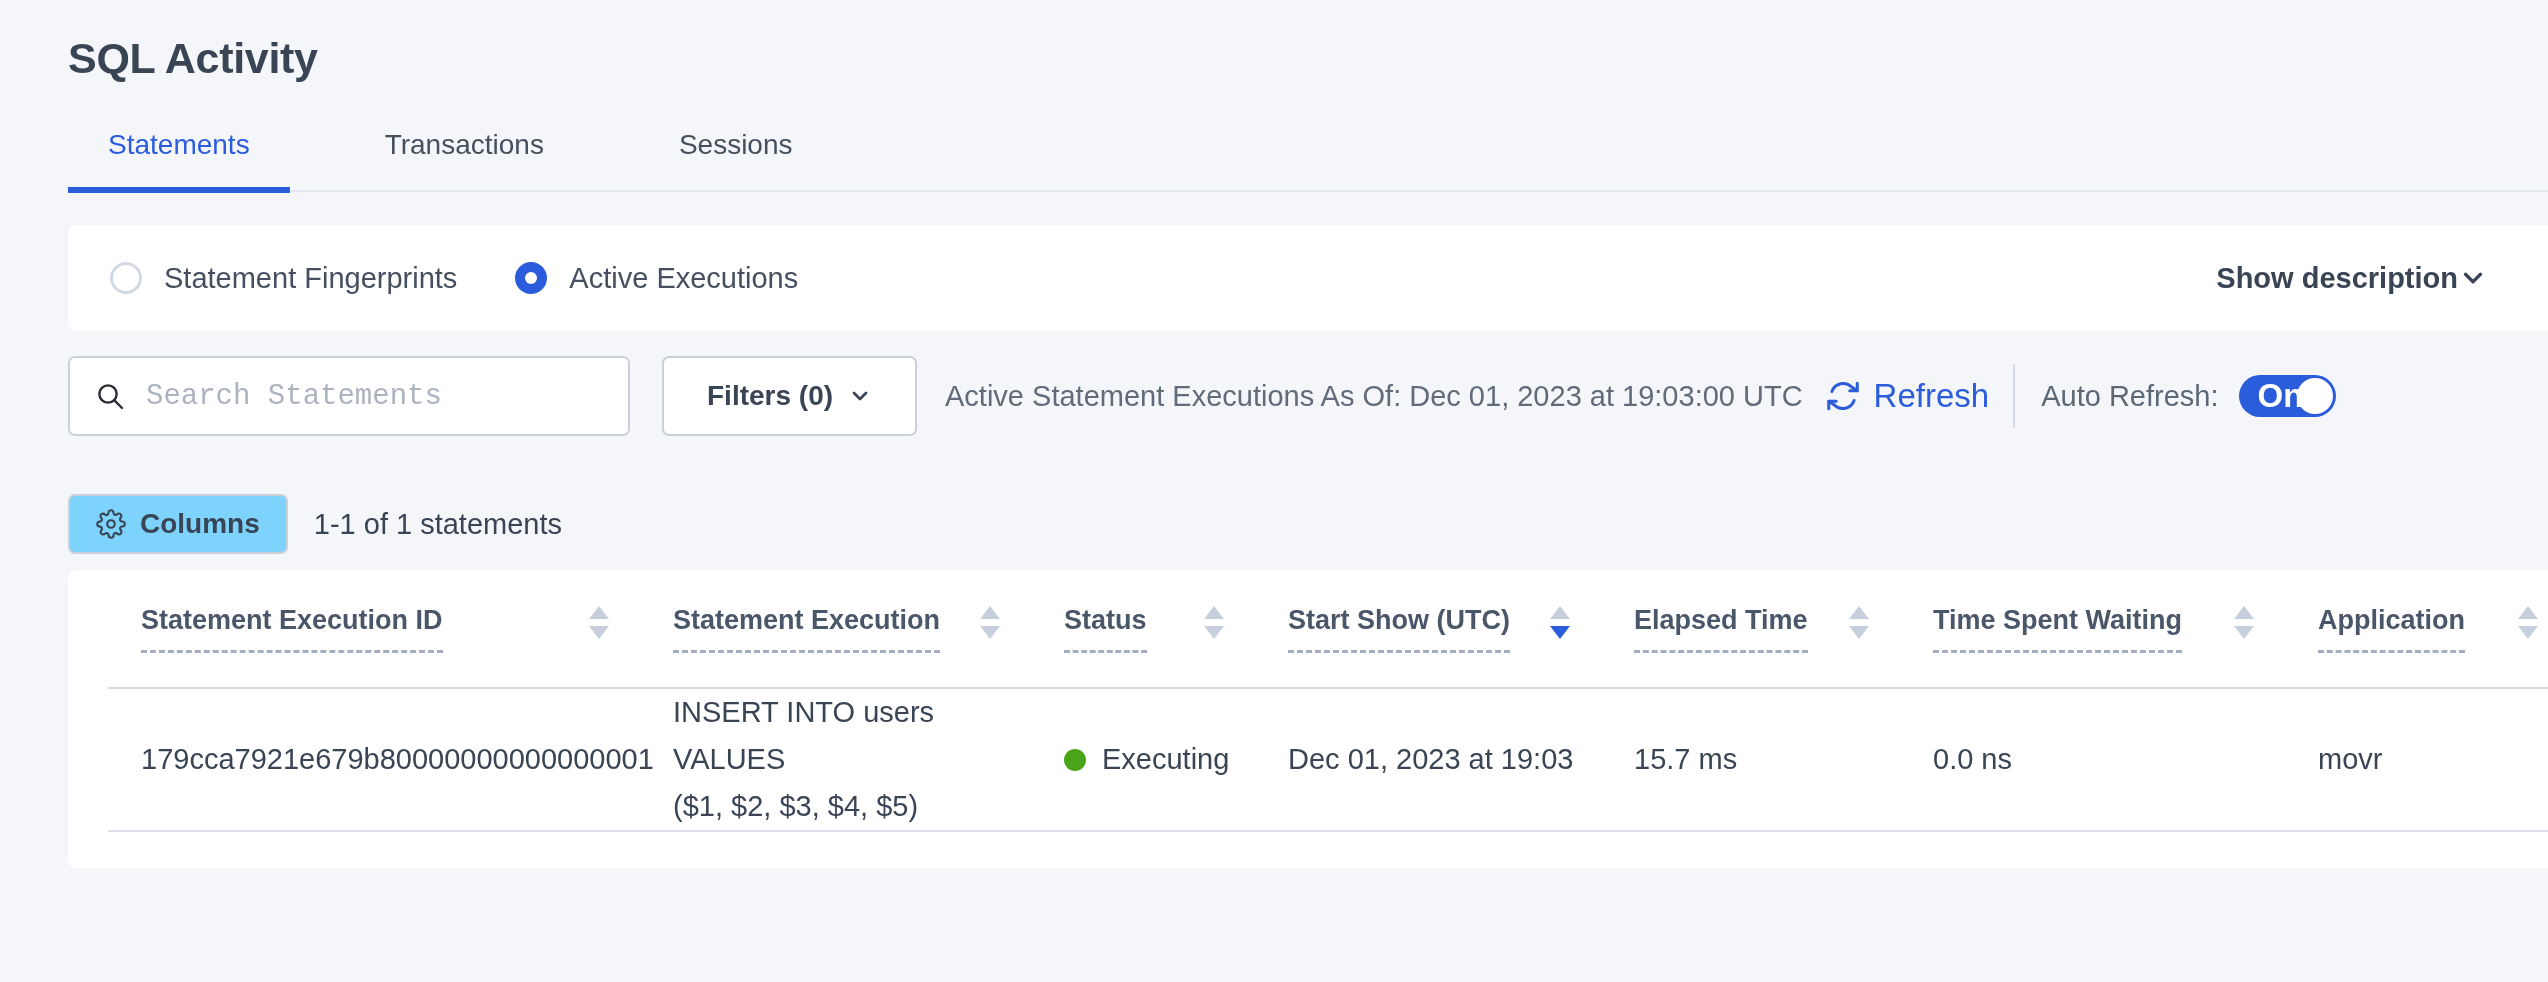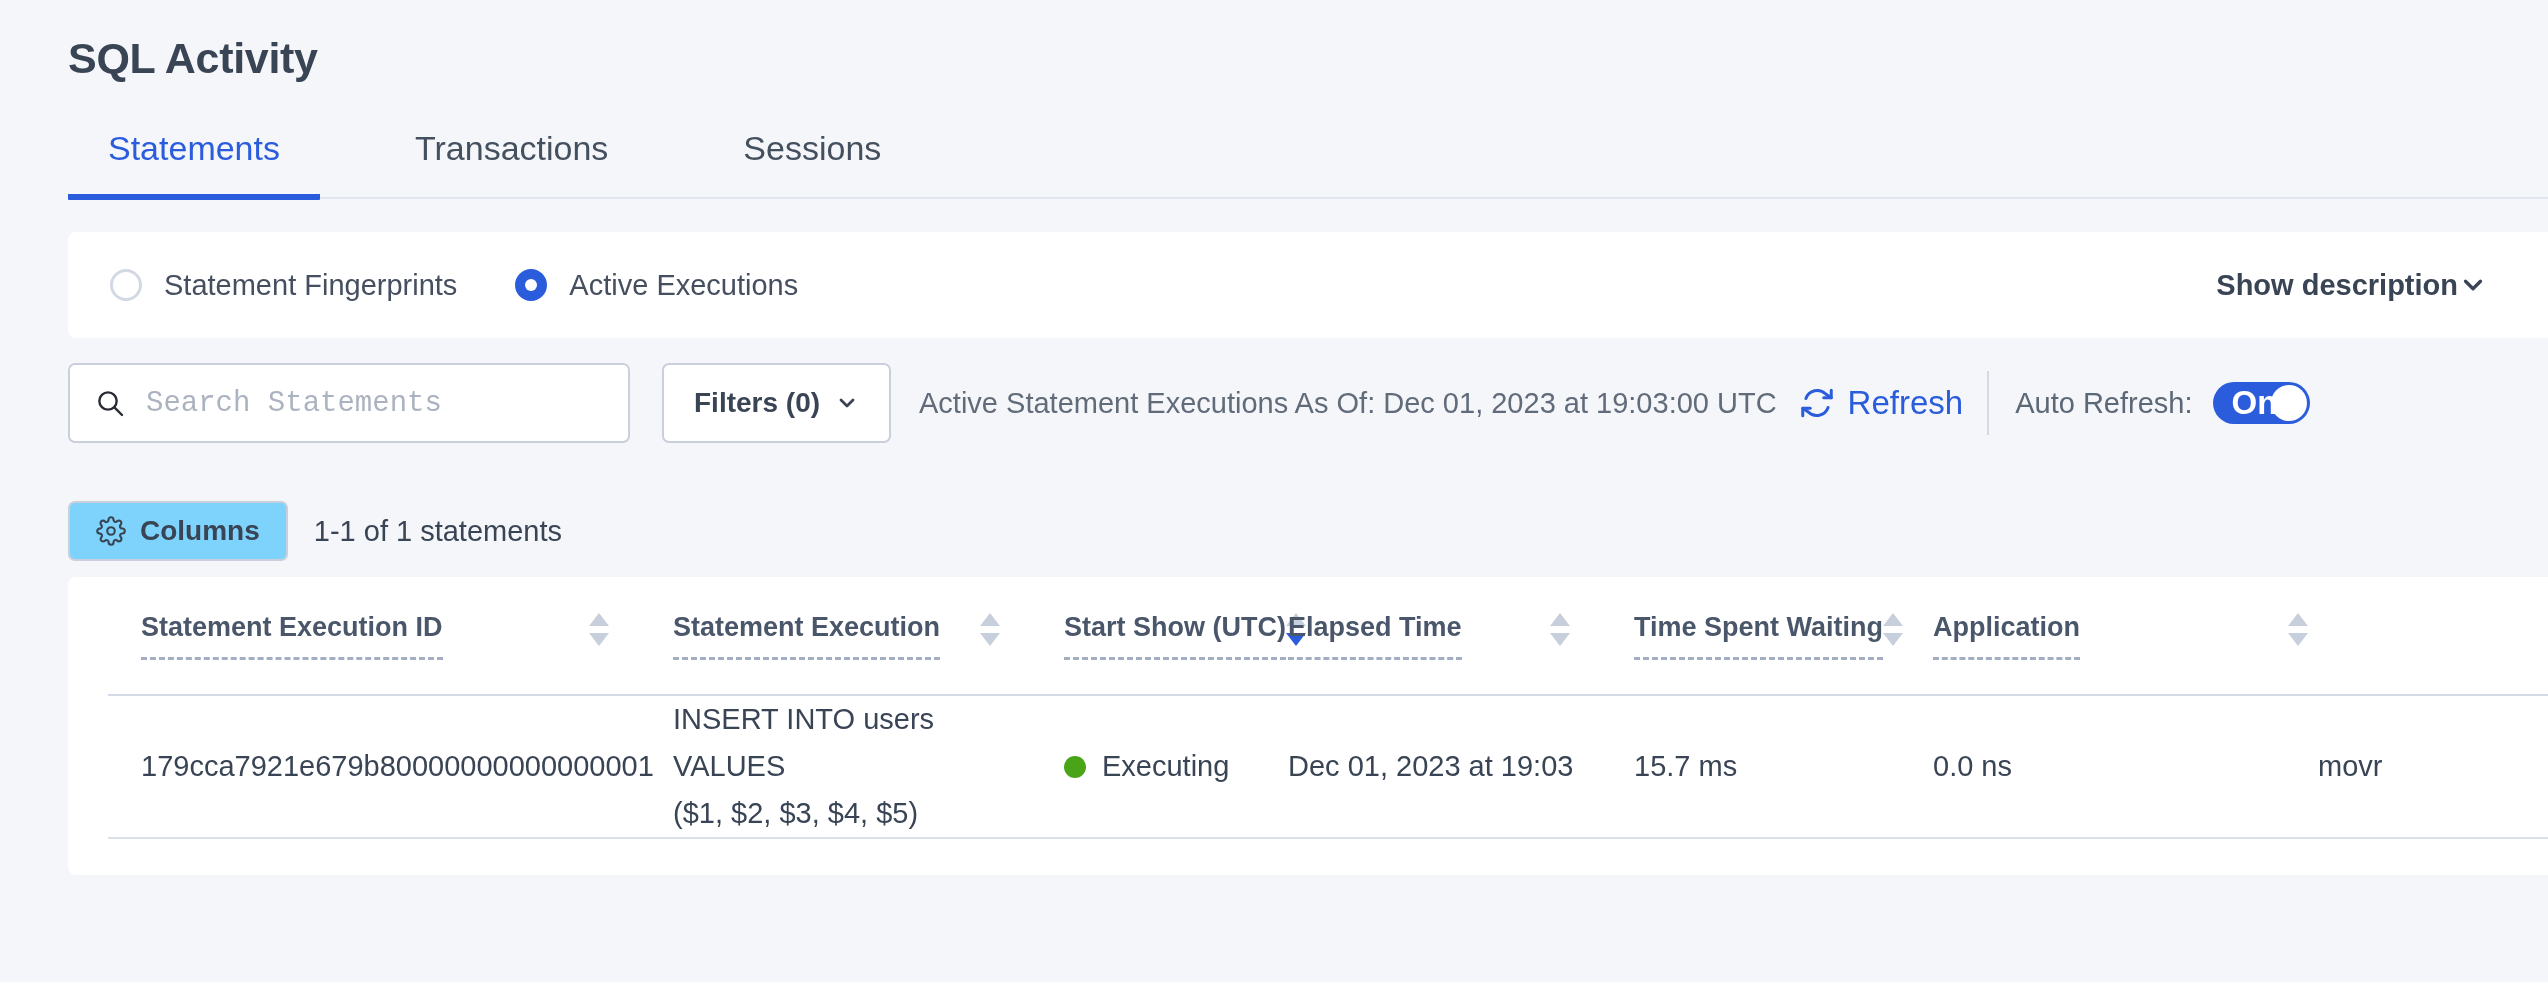--- a/index.html
+++ b/index.html
@@ -33,21 +33,21 @@
     letter-spacing:-0.3px;
   }
   
   .tabs{
     margin-left:68px;
     margin-top:46px;
     display:flex;
     border-bottom:2px solid #e2e7ef;
   }
   .tab{
-    font-size:34px;
+    font-size:28px;
     color:#45505f;
     padding:0 40px 26px 40px;
     margin-right:55px;
     border-bottom:6px solid transparent;
     margin-bottom:-3px;
     cursor:pointer;
     white-space:nowrap;
   }
   .tab.active{
     color:var(--accent);
@@ -95,21 +95,21 @@
     display:flex;align-items:center;padding:0 24px;gap:20px;
   }
   .search-box input{
     border:none;outline:none;flex:1;font-size:29px;
     font-family:Liberation Mono, monospace;color:var(--ink);background:transparent;
   }
   .search-box input::placeholder{color:var(--placeholder);}
   .filters-btn{
     margin-left:32px;height:80px;background:#fff;
     border:2px solid var(--ctrl-border);border-radius:7px;
-    display:flex;align-items:center;padding:0 30px;gap:15px;
+    display:flex;align-items:center;padding:0 43px;gap:15px;
     font-size:28px;font-weight:600;color:var(--ink);cursor:pointer;
   }
   .asof{margin-left:28px;font-size:29px;color:var(--gray-text);white-space:nowrap;}
   .refresh{
     margin-left:22px;display:flex;align-items:center;gap:13px;
     color:var(--accent);font-size:33px;cursor:pointer;white-space:nowrap;
   }
   .vdivider{margin-left:24px;width:2px;height:64px;background:#d4dae4;}
   .auto-refresh-label{margin-left:26px;font-size:29px;color:#5d6877;white-space:nowrap;}
   .toggle{
@@ -251,20 +251,27 @@
     <div class="grid thead" id="thead">
         <div class="th">
     <span class="th-label">Statement Execution ID</span>
     <span class="sort">
       <i class="tri-up"></i>
       <i class="tri-down"></i>
     </span>
   </div>
         <div class="th">
     <span class="th-label">Statement Execution</span>
+    <span class="sort">
+      <i class="tri-up"></i>
+      <i class="tri-down"></i>
+    </span>
+  </div>
+        <div class="th">
+    <span class="th-label">Status</span>
     <span class="sort">
       <i class="tri-up"></i>
       <i class="tri-down"></i>
     </span>
   </div>
         <div class="th sort-desc">
     <span class="th-label">Start Show (UTC)</span>
     <span class="sort">
       <i class="tri-up"></i>
       <i class="tri-down"></i>

